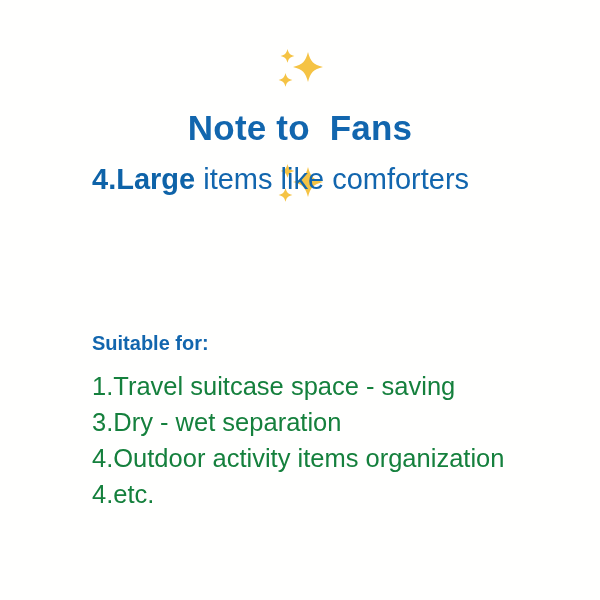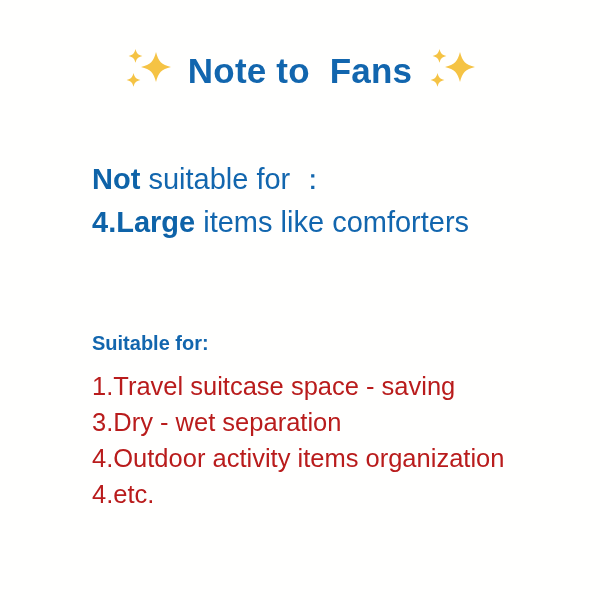--- a/index.html
+++ b/index.html
@@ -25,20 +25,21 @@
   
   .title-row {
     position: absolute;
     top: 44px;
     left: 0;
     width: 600px;
     display: flex;
     align-items: center;
     justify-content: center;
     gap: 14px;
+    flex-direction: column;
   }
   .sparkle {
     display: block;
     width: 52px;
     height: 52px;
     flex: 0 0 auto;
   }
   .title-text {
     font-size: 35px;
     font-weight: bold;
@@ -65,21 +66,21 @@
   .line-lg {
     font-size: 29px;
     line-height: 43px;
     color: #1266ae;
     white-space: pre;
     font-weight: normal;
   }
   .line-sm {
     font-size: 25.5px;
     line-height: 36px;
-    color: #b91c1c;
+    color: #15803d;
     white-space: pre;
     font-weight: normal;
   }
   .head-sm {
     font-size: 20px;
     line-height: 36px;
     color: #1266ae;
     font-weight: bold;
     white-space: pre;
     margin-bottom: 7px;
@@ -107,21 +108,20 @@
     <svg class="sparkle" viewBox="0 0 52 52">
       <path d="M34 8 C36.4 17.6 39.4 20.6 49 23 C39.4 25.4 36.4 28.4 34 38 C31.6 28.4 28.6 25.4 19 23 C28.6 20.6 31.6 17.6 34 8 Z" fill="#f5c344"></path>
       <path d="M13.5 5 C14.6 9.4 16 10.8 20.4 11.9 C16 13 14.6 14.4 13.5 18.8 C12.4 14.4 11 13 6.6 11.9 C11 10.8 12.4 9.4 13.5 5 Z" fill="#f5c344"></path>
       <path d="M11.5 29 C12.6 33.4 14 34.8 18.4 35.9 C14 37 12.6 38.4 11.5 42.8 C10.4 38.4 9 37 4.6 35.9 C9 34.8 10.4 33.4 11.5 29 Z" fill="#f5c344"></path>
     </svg>
 
   </div>
 
   <div class="block-not">
 
-    <div class="line-lg"><span class="b">Not</span><span> suitable for ：</span></div>
 
     <div class="line-lg"><span class="b">4.Large</span><span> items like comforters</span></div>
 
 
   </div>
 
   <div class="block-suit">
 
     <div class="head-sm">Suitable for:</div>
 

